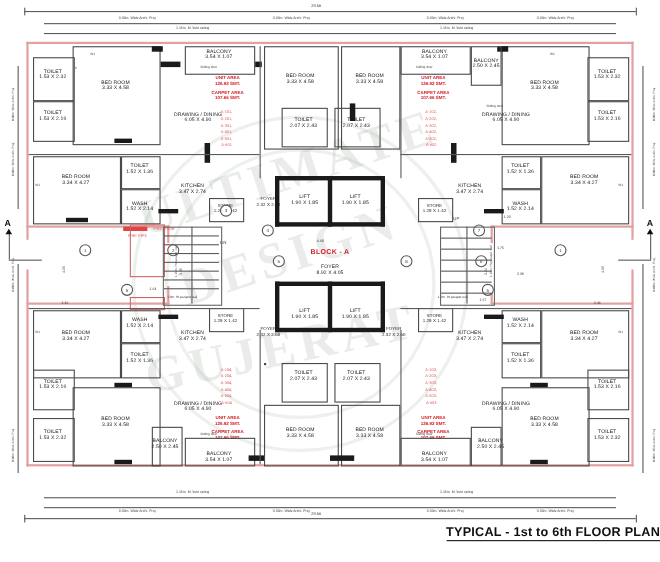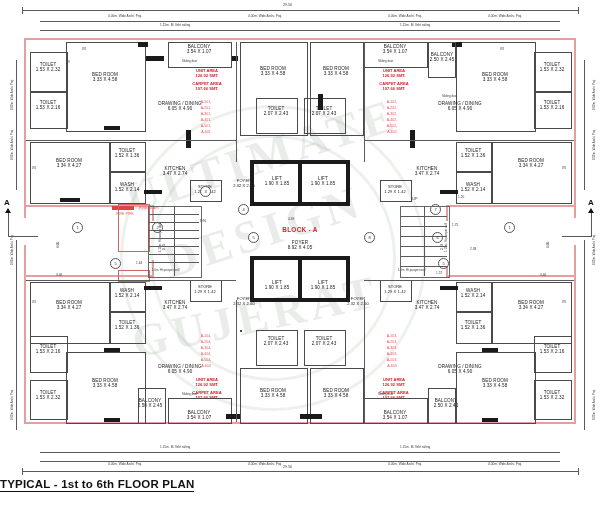--- a/index.html
+++ b/index.html
@@ -41,21 +41,21 @@
   
   #wm{position:absolute;left:0;top:0;width:600px;height:511px;
       pointer-events:none;overflow:hidden;}
   #wm .wmtxt{position:absolute;font-size:46px;font-weight:700;
       color:rgba(150,160,150,.20);letter-spacing:5px;
       font-family:"Liberation Serif",serif;}
   #wm .wmring{position:absolute;border:3px solid rgba(150,175,150,.18);
       border-radius:50%;}
 
   
-  #title{position:absolute;left:0;top:478px;width:600px;text-align:left;
+  #title{position:absolute;left:0;top:478px;width:600px;text-align:right;
          font-size:11.5px;font-weight:700;color:#111;letter-spacing:.2px;}
   #title span{border-bottom:1.2px solid #111;padding-bottom:1px;}
 </style>
 </head>
 <body>
 
 <div id="sheet">
 
   <div id="wm">
     <div class="wmring" style="left:120px;top:105px;width:300px;height:300px;"></div>

